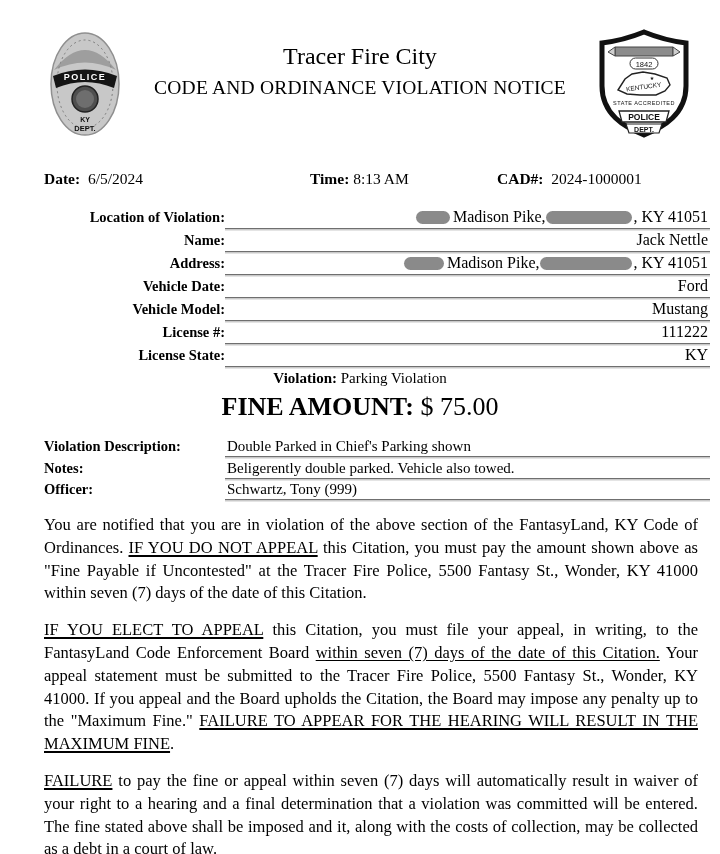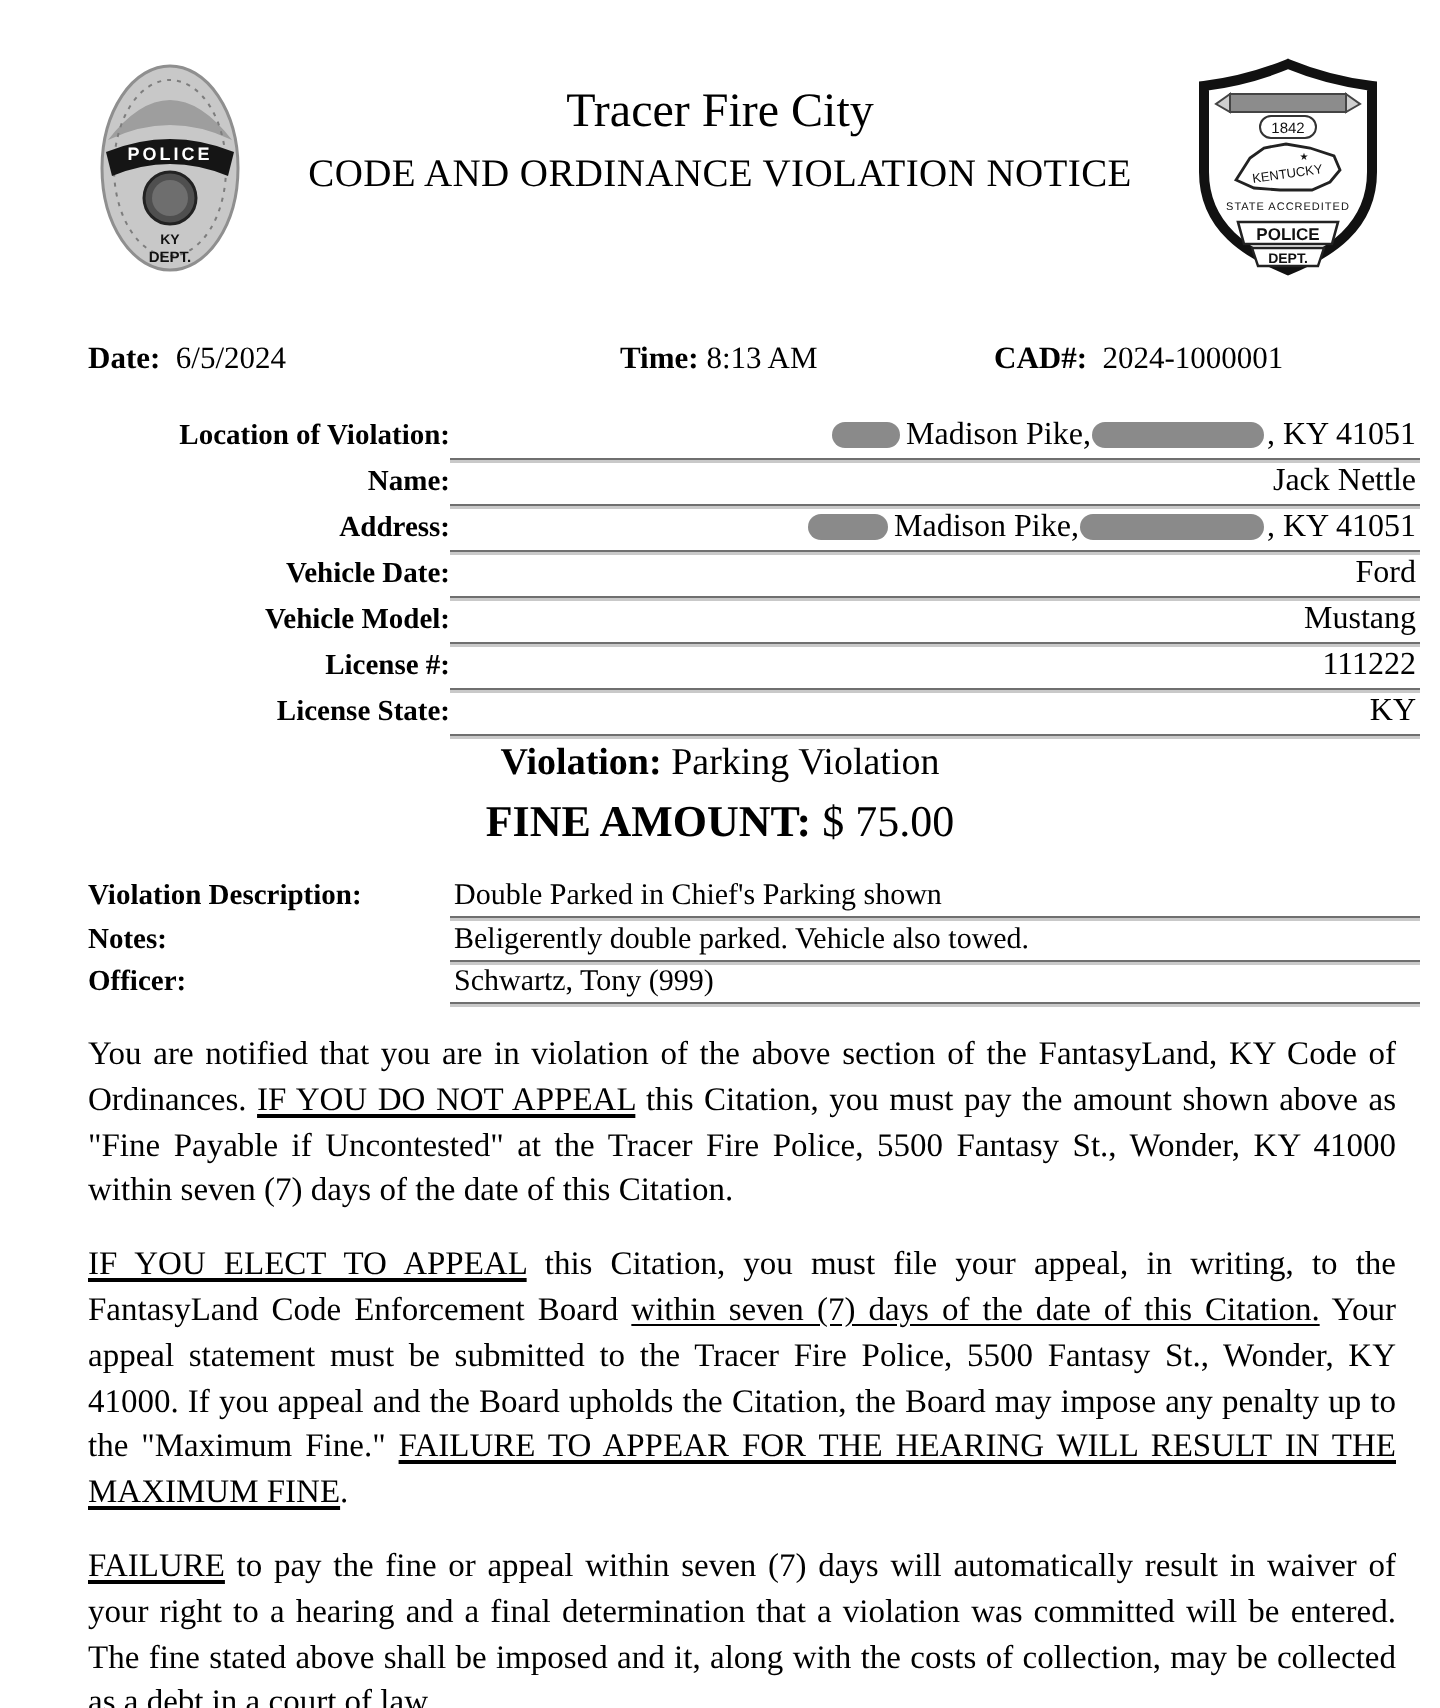--- a/index.html
+++ b/index.html
@@ -29,22 +29,22 @@
     flex:1; font-size:16px; padding:0 2px 2px 2px; white-space:nowrap; overflow:hidden;
     border-bottom:1.5px solid #6f6f6f; box-shadow:0 1.5px 0 #c9c9c9;
   }
   .redact { display:inline-block; background:#8a8a8a; height:13px; border-radius:7px; vertical-align:-2px; }
   .r1 { width:34px; margin-right:3px; }
   .r2 { width:86px; margin:0 1px; }
   .r3 { width:40px; margin-right:3px; }
   .r4 { width:92px; margin:0 1px; }
   
   .vio { text-align:center; margin-top:3px; }
-  .vio-line { font-size:19px; }
-  .fine-line { font-size:22px; margin-top:5px; }
+  .vio-line { font-size:15px; }
+  .fine-line { font-size:26px; margin-top:5px; }
   
   .details { margin:16px 10px 0 44px; }
   .drow { display:flex; align-items:flex-start; height:21.7px; }
   .dlabel { width:181px; flex:0 0 181px; font-size:14.5px; padding-bottom:2px; }
   .dval {
     flex:1; font-size:15px; padding:0 2px 1px 2px; white-space:nowrap; overflow:hidden;
     border-bottom:1.5px solid #6f6f6f; box-shadow:0 1.5px 0 #c9c9c9;
   }
   
   .paras { margin:11px 22px 0 44px; font-size:16.5px; line-height:22.8px; text-align:justify; }

